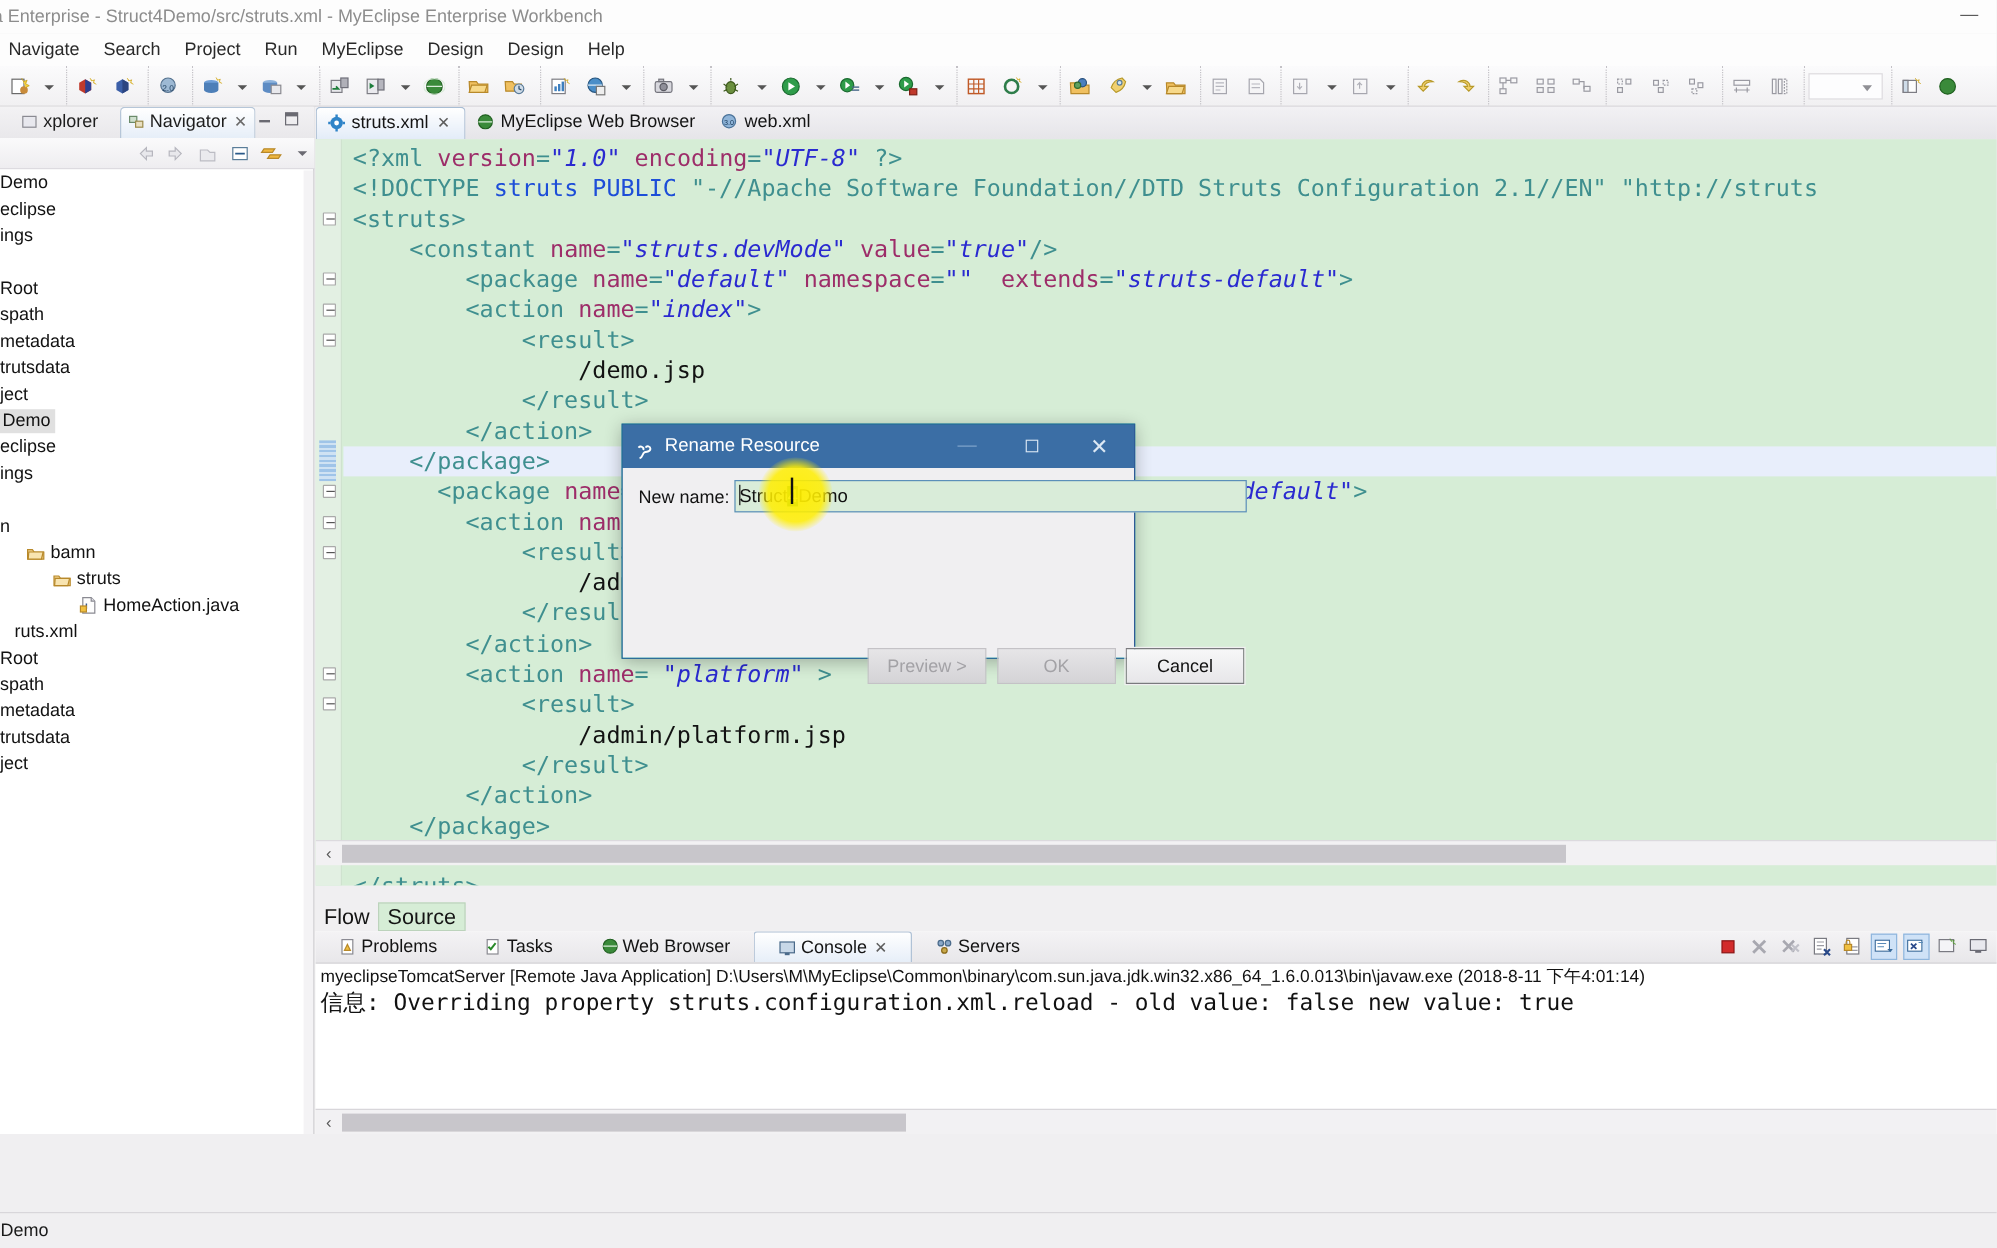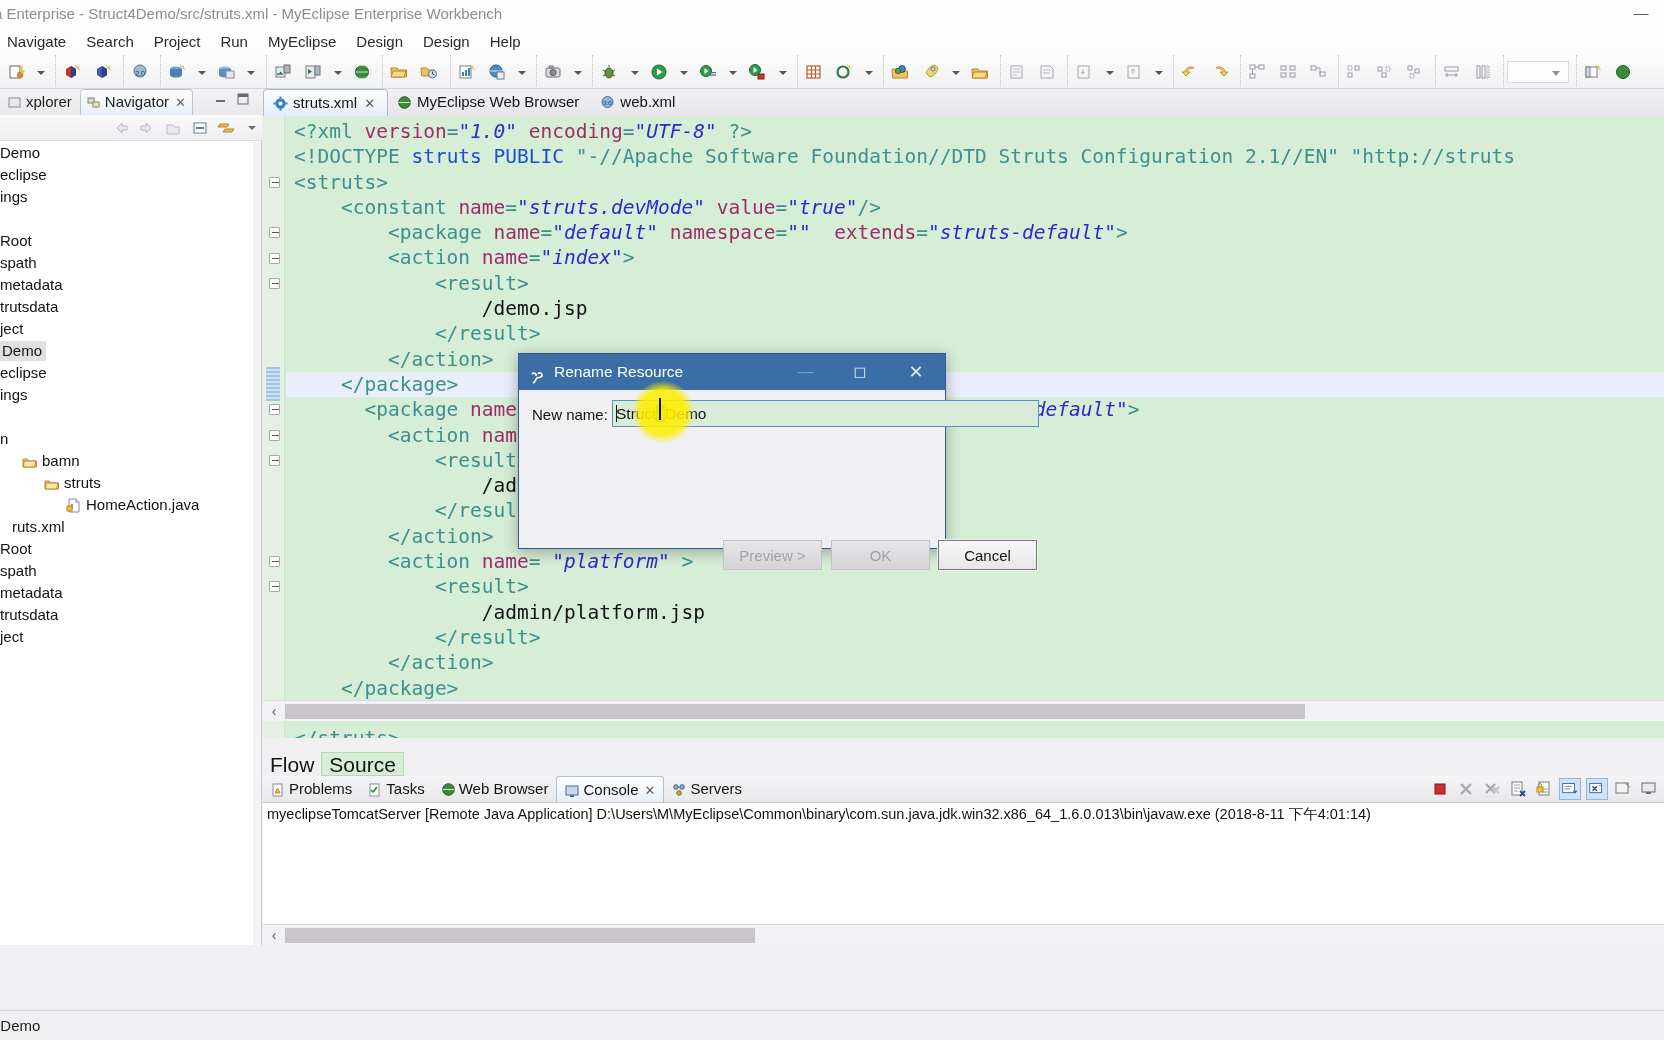--- a/index.html
+++ b/index.html
@@ -81,21 +81,21 @@
     position: absolute; left: 0; top: 89px; width: 262px; height: 856px;
     background: #fff;
     border-right: 1px solid #c8c6cb;
   }
   .view-tabs {
     position: absolute; left: 0; top: 0; width: 262px; height: 26px;
     background: linear-gradient(#f3f2f4,#e9e8eb);
     white-space: nowrap; overflow: hidden;
   }
   .vtab {
-    display: inline-block; height: 26px; line-height: 26px; padding: 0 8px;
+    display: inline-block; height: 26px; line-height: 26px; padding: 0 18px;
     font-size: 15px; color: #1d1d1d;
   }
   .vtab.active {
     background: linear-gradient(#ffffff,#e6eef8);
     border: 1px solid #b6c6d8; border-bottom: none;
     border-radius: 4px 4px 0 0; height: 26px; line-height: 24px;
     padding: 0 6px;
   }
   .vtab .x { color: #6a6a6a; margin-left: 6px; font-size: 13px; }
   .vtab-ic { display: inline-block; width: 14px; height: 13px; vertical-align: -2px; margin-right: 4px; }
@@ -193,36 +193,36 @@
   .hscroll .thumb {
     position: absolute; left: 22px; top: 3px; width: 1020px; height: 15px;
     background: #c8c6cb;
   }
   .flow-tabs {
     position: absolute; left: 0; bottom: 0; right: 0; height: 24px;
     background: #f0eff1;
   }
   .ftab {
     display: inline-block; height: 24px; line-height: 23px; padding: 0 7px;
-    font-size: 21px; color: #141414;
+    font-size: 18px; color: #141414;
   }
   .ftab.active { background: #d6edd6; border: 1px solid #bcd3bc; }
 
   
   .console-area {
     position: absolute; left: 263px; top: 776px; right: 0; height: 169px;
     background: #fff;
   }
   .ctab-bar {
     position: absolute; left: 0; top: 0; right: 0; height: 26px;
     background: linear-gradient(#f4f3f5,#e8e7ea);
     white-space: nowrap; overflow: hidden;
   }
   .ctab {
-    display: inline-block; height: 26px; line-height: 25px; padding: 0 8px;
+    display: inline-block; height: 26px; line-height: 25px; padding: 0 20px;
     font-size: 15px; color: #141414; vertical-align: top;
   }
   .ctab.active {
     background: linear-gradient(#ffffff,#e6eef8);
     border: 1px solid #b0c2d6; border-bottom: none; border-radius: 3px 3px 0 0;
   }
   .ctab .x { color: #5d5d5d; margin-left: 6px; font-size: 13px; }
   .ctab-ic { display: inline-block; width: 14px; height: 14px; vertical-align: -3px; margin-right: 4px; }
   .ctools { position: absolute; right: 4px; top: 2px; height: 22px; white-space: nowrap; }
   .ct-ic { display: inline-block; width: 22px; height: 22px; position: relative; vertical-align: top; }
@@ -951,21 +951,21 @@
           </svg>
       </span>
       <span class="ct-ic">
         <svg width="22" height="22" viewBox="0 0 22 22">
             <rect x="4" y="5" width="13" height="9" fill="#e8e8ee" stroke="#6a6a74"></rect>
             <rect x="8" y="14" width="5" height="2" fill="#6a6a74"></rect>
           </svg>
       </span>
     </div>
     <div class="chead">myeclipseTomcatServer [Remote Java Application] D:\Users\M\MyEclipse\Common\binary\com.sun.java.jdk.win32.x86_64_1.6.0.013\bin\javaw.exe (2018-8-11 下午4:01:14)</div>
-    <div class="cbody" id="cbody"></div>
+    <div class="cbody" id="cbody"><div>信息: Overriding property struts.configuration.xml.reload - old value: false new value: true</div></div>
     <div class="chscroll">
       <div class="arrowl">‹</div>
       <div class="thumb"></div>
     </div>
   </div>
 
   <div class="statusbar">
     <span class="st">4Demo</span>
   </div>
 

